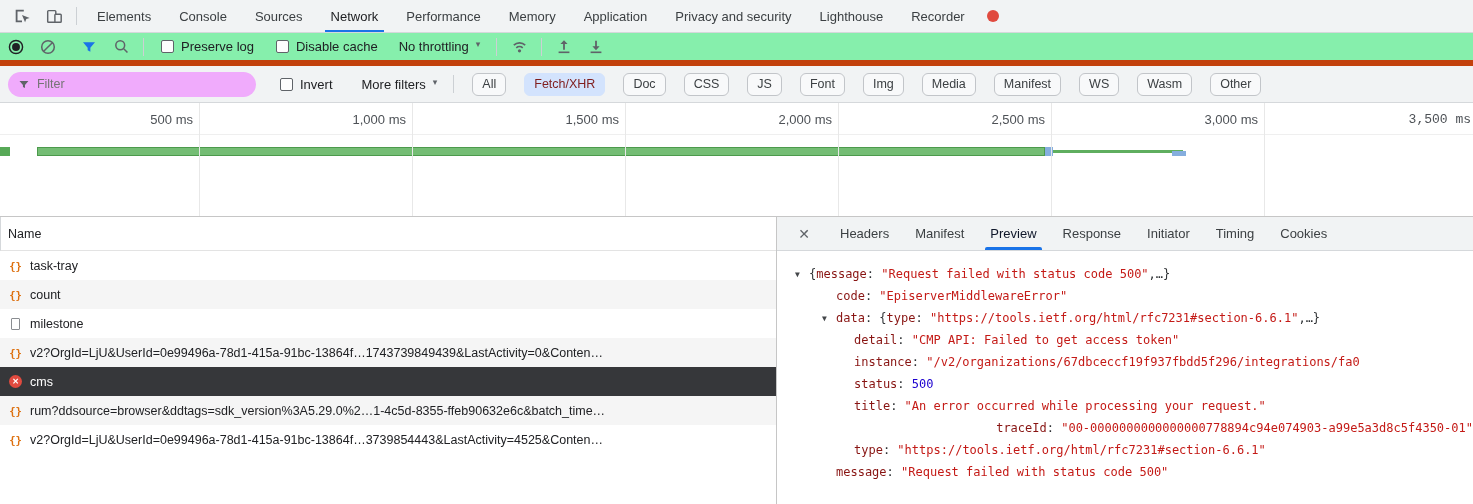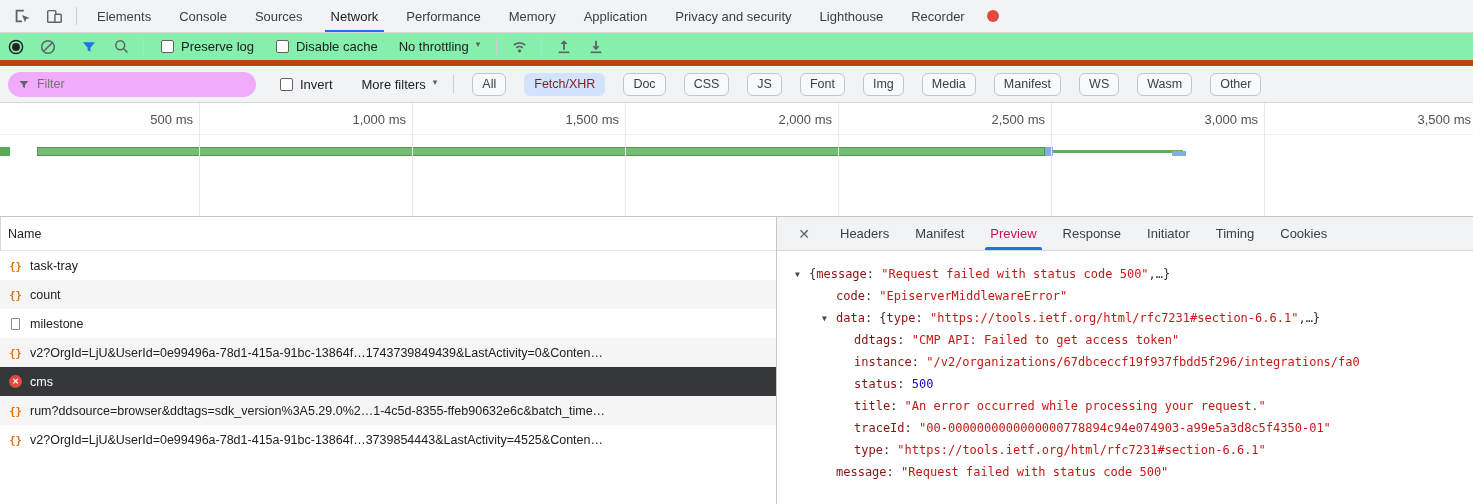--- a/index.html
+++ b/index.html
@@ -66,21 +66,21 @@
   .err-glyph{display:flex;align-items:center;justify-content:center;width:13px;height:13px;
     border-radius:50%;background:#e04a3f;color:#fff;font-size:8px;font-weight:bold}
 
   
   .details{flex:1;display:flex;flex-direction:column;background:#fff;overflow:hidden}
   .details-tabbar{height:34px;flex:none;display:flex;align-items:center;background:#f1f3f4;
     border-bottom:1px solid #d5d8db;padding-left:14px}
   .close-btn{width:26px;text-align:center;font-size:14px;color:#5f6368;margin-right:10px;flex:none}
   .dtabs{display:flex;height:100%}
   .dtab{padding:0 13px;display:flex;align-items:center;color:#3c4043;position:relative;white-space:nowrap}
-  .dtab.active{color:#be185d}
+  .dtab.active{color:#0f172a}
   .dtab.active::after{content:"";position:absolute;left:8px;right:8px;bottom:0;height:3px;
     border-radius:2px 2px 0 0;background:#1a73e8}
   .preview{flex:1;padding:12px 0 0 18px;font-family:"DejaVu Sans Mono",monospace;font-size:12px;
     line-height:22px;color:#2e3134;white-space:nowrap;overflow:hidden}
   .pl{height:22px}
   .tri{display:inline-block;width:14px;font-size:8px;color:#44474a;vertical-align:1px}
   .tok-p{color:#2e3134}
   .tok-k{color:#881412}
   .tok-s{color:#c41a16}
   .tok-n{color:#1c00cf}
@@ -225,21 +225,21 @@
       <div class="gridline" style="left: 412px;"></div>
       <div class="ticklabel" style="left: 332px;">1,000 ms</div>
       <div class="gridline" style="left: 625px;"></div>
       <div class="ticklabel" style="left: 545px;">1,500 ms</div>
       <div class="gridline" style="left: 838px;"></div>
       <div class="ticklabel" style="left: 758px;">2,000 ms</div>
       <div class="gridline" style="left: 1051px;"></div>
       <div class="ticklabel" style="left: 971px;">2,500 ms</div>
       <div class="gridline" style="left: 1264px;"></div>
       <div class="ticklabel" style="left: 1184px;">3,000 ms</div>
-      <div class="ticklabel" style="left: 1397px;">3,500 ms</div>
+      <div class="ticklabel" style="left: 1397px; font-family: Liberation Mono, monospace;">3,500 ms</div>
     </div>
 
   <div class="split">
     <div class="requests">
       <div class="req-header">Name</div>
       <div id="request-rows">
           <div class="row">
             <span class="ricon">
               <span class="json-glyph">{}</span>
             </span>
@@ -294,24 +294,24 @@
             <div class="dtab">Response</div>
             <div class="dtab">Initiator</div>
             <div class="dtab">Timing</div>
             <div class="dtab">Cookies</div>
           </div>
       </div>
       <div class="preview" id="preview-lines">
           <div class="pl" style="padding-left: 0px;"><span class="tri">▼</span><span class="tok-p">{</span><span class="tok-k">message</span><span class="tok-p">: </span><span class="tok-s">"Request failed with status code 500"</span><span class="tok-p">,…}</span></div>
           <div class="pl" style="padding-left: 41px;"><span class="tok-k">code</span><span class="tok-p">: </span><span class="tok-s">"EpiserverMiddlewareError"</span></div>
           <div class="pl" style="padding-left: 27px;"><span class="tri">▼</span><span class="tok-k">data</span><span class="tok-p">: {</span><span class="tok-k">type</span><span class="tok-p">: </span><span class="tok-s">"https://tools.ietf.org/html/rfc7231#section-6.6.1"</span><span class="tok-p">,…}</span></div>
-          <div class="pl" style="padding-left: 59px;"><span class="tok-k">ddtags</span><span class="tok-p">: </span><span class="tok-s">"CMP API: Failed to get access token"</span></div>
+          <div class="pl" style="padding-left: 59px;"><span class="tok-k">detail</span><span class="tok-p">: </span><span class="tok-s">"CMP API: Failed to get access token"</span></div>
           <div class="pl" style="padding-left: 59px;"><span class="tok-k">instance</span><span class="tok-p">: </span><span class="tok-s">"/v2/organizations/67dbceccf19f937fbdd5f296/integrations/fa0</span></div>
           <div class="pl" style="padding-left: 59px;"><span class="tok-k">status</span><span class="tok-p">: </span><span class="tok-n">500</span></div>
           <div class="pl" style="padding-left: 59px;"><span class="tok-k">title</span><span class="tok-p">: </span><span class="tok-s">"An error occurred while processing your request."</span></div>
-          <div class="pl" style="padding-left: 59px;"><span class="tok-k">traceId</span><span class="tok-p">: </span><span class="tok-s">"00-0000000000000000778894c94e074903-a99e5a3d8c5f4350-01"</span></div>
+          <div class="pl" style="padding-left: 59px; text-align: right;"><span class="tok-k">traceId</span><span class="tok-p">: </span><span class="tok-s">"00-0000000000000000778894c94e074903-a99e5a3d8c5f4350-01"</span></div>
           <div class="pl" style="padding-left: 59px;"><span class="tok-k">type</span><span class="tok-p">: </span><span class="tok-s">"https://tools.ietf.org/html/rfc7231#section-6.6.1"</span></div>
           <div class="pl" style="padding-left: 41px;"><span class="tok-k">message</span><span class="tok-p">: </span><span class="tok-s">"Request failed with status code 500"</span></div>
         </div>
     </div>
   </div>
 
 </div>
 
 </body></html>

